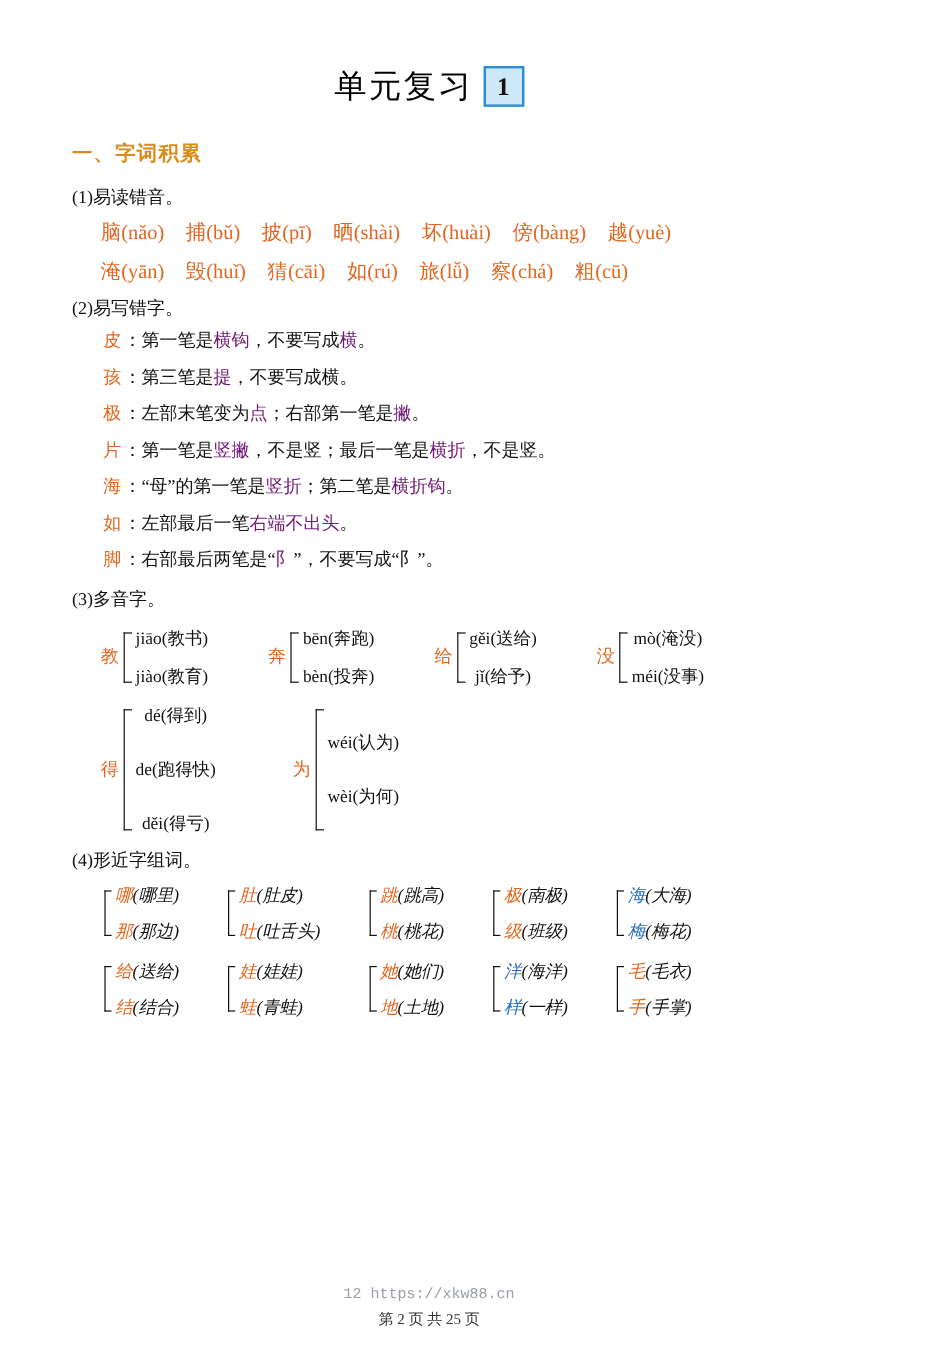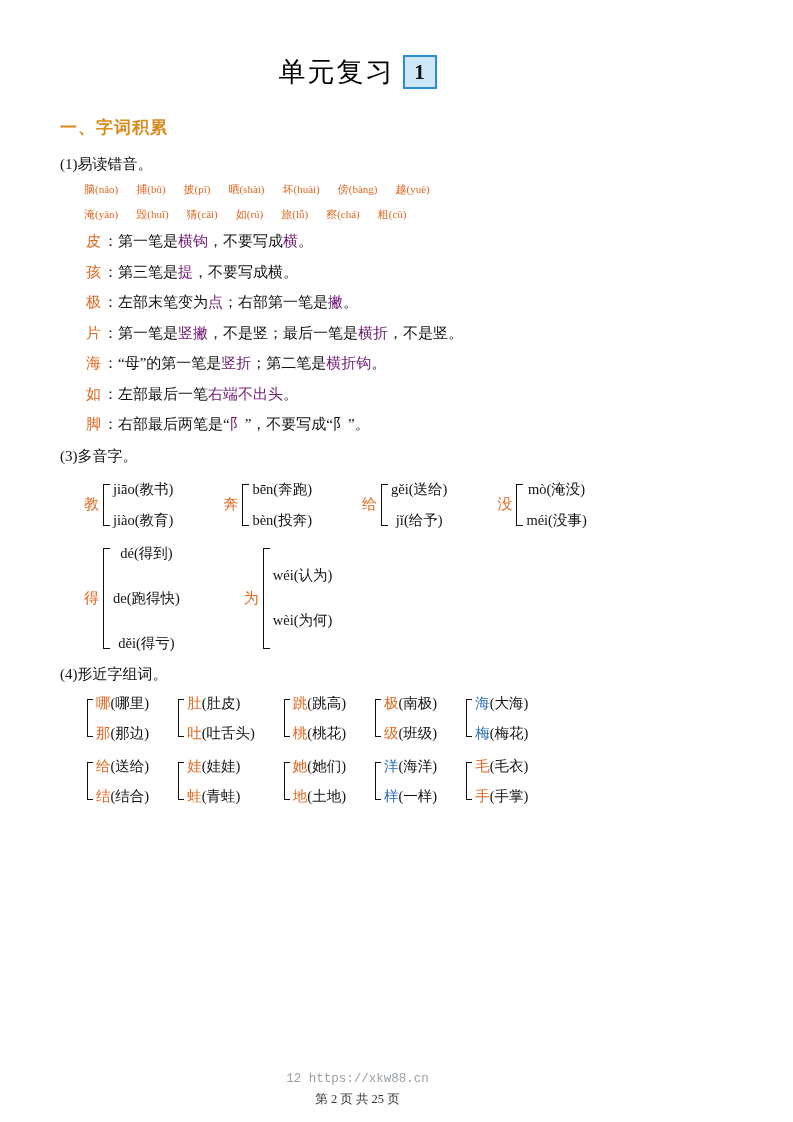--- a/index.html
+++ b/index.html
@@ -62,21 +62,21 @@
   .sub2 {
     font-size: 15px;
     margin: 12px 0 6px 2px;
     color: #111;
   }
   
   .pin-line {
     display: flex;
     flex-wrap: nowrap;
     margin: 0 0 10px 26px;
-    font-size: 11px;
+    font-size: 17px;
   }
   .pin-item {
     color: #e2661f;
     white-space: nowrap;
     margin-right: 18px;
   }
   
   .stroke-row {
     display: flex;
     align-items: baseline;
@@ -131,21 +131,22 @@
     text-align: center;
   }
   .poly-lines.tall { gap: 26px; }
   .poly-line { white-space: nowrap; color: #111; }
   .spacer-w2 { width: 50px; }
   .spacer-w3 { width: 64px; }
   
   .xjz-grid {
     display: flex;
     margin: 10px 0 0 26px;
-    gap: 26px;
+    gap: 38px;
+    font-style: italic;
   }
   .xjz-col { display: flex; flex-direction: column; gap: 14px; }
   .xjz-cell { display: flex; align-items: center; font-size: 14.5px; }
   .xjz-brace {
     position: relative;
     width: 9px;
     height: 46px;
     margin-right: 3px;
   }
   .xjz-brace::before {
@@ -207,20 +208,21 @@
   <div class="pin-line" id="pin-row-1">
       <span class="pin-item">淹(yān)</span>
       <span class="pin-item">毁(huǐ)</span>
       <span class="pin-item">猜(cāi)</span>
       <span class="pin-item">如(rú)</span>
       <span class="pin-item">旅(lǚ)</span>
       <span class="pin-item">察(chá)</span>
       <span class="pin-item">粗(cū)</span>
     </div>
 
+  <div class="sub">(2)易写错字。</div>
   <div id="stroke-container">
       <div class="stroke-row">
         <span class="stroke-char">皮</span>
         <span class="stroke-body"><span>：第一笔是</span><span class="hl">横钩</span><span>，不要写成</span><span class="hl">横</span><span>。</span></span>
       </div>
       <div class="stroke-row">
         <span class="stroke-char">孩</span>
         <span class="stroke-body"><span>：第三笔是</span><span class="hl">提</span><span>，不要写成横。</span></span>
       </div>
       <div class="stroke-row">

